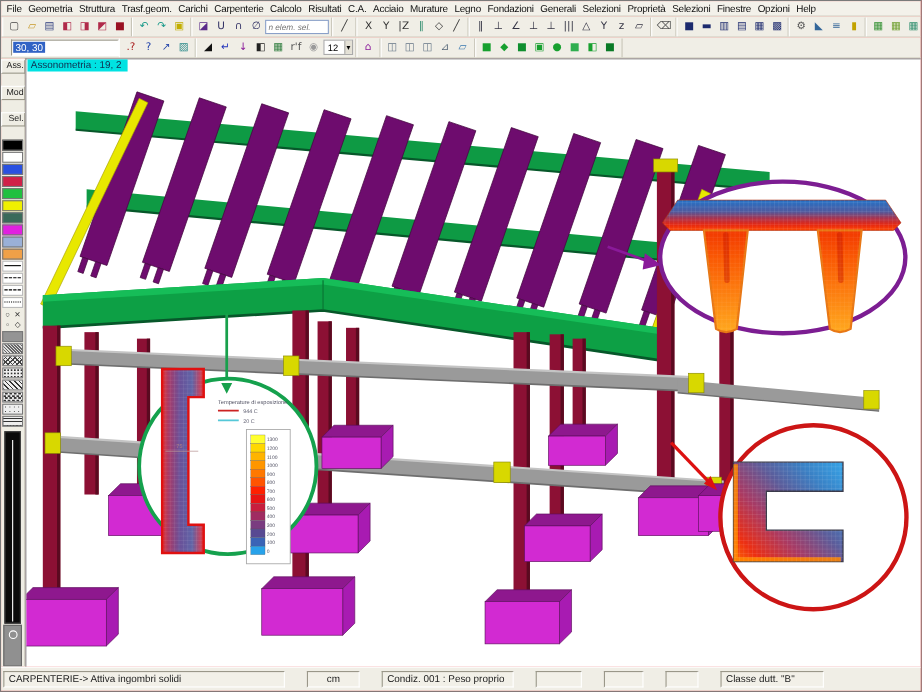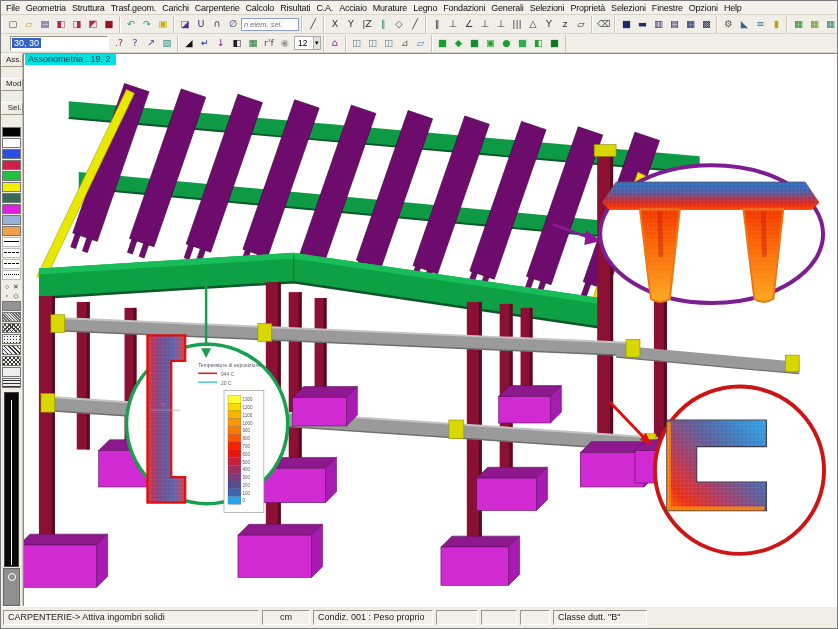--- a/index.html
+++ b/index.html
@@ -37,21 +37,21 @@
   .pat-check{background-image:repeating-conic-gradient(#333 0 25%,#eee 0 50%);background-size:4px 4px;}
   .pat-rings{background-image:radial-gradient(circle 1px at 2px 2px,#333 60%,transparent 65%);background-size:4px 4px;}
   .pat-weave{background-image:repeating-linear-gradient(0deg,#333 0 1px,#eee 1px 3px),repeating-linear-gradient(90deg,#333 0 1px,transparent 1px 3px);}
   .slider{width:13px;height:205px;background:#0a0a0a;margin-top:4px;position:relative;border:1px solid #444;}
   .slider .track{position:absolute;left:6px;top:7px;width:1px;height:165px;background:#fff;}
   .slider .knob{position:absolute;left:3px;top:180px;width:6px;height:6px;border:1px solid #fff;border-radius:50%;}
   .slider-foot{width:15px;height:42px;background:#909090;border:1px solid #666;margin-top:1px;}
   .canvas{flex:1;position:relative;background:#ffffff;border-top:1px solid #8a8a8a;border-left:1px solid #8a8a8a;min-width:0;}
   .scene{position:absolute;left:0;top:0;width:100%;height:100%;}
   .view-label{position:absolute;left:1px;top:0;background:#00e2e2;color:#103050;font-size:9px;height:11px;line-height:11px;padding:0 5px 0 3px;white-space:nowrap;}
-  .statusbar{height:19px;display:flex;align-items:center;background:#f0eee6;border-top:1px solid #fff;font-size:9px;padding:1px 2px;gap:3px;}
+  .statusbar{height:19px;display:flex;align-items:center;background:#f0eee6;border-top:1px solid #fff;font-size:9px;padding:1px 2px;gap:20px;}
   .scell{height:13px;line-height:13px;padding:0 4px;border:1px solid;border-color:#9a9789 #ffffff #ffffff #9a9789;background:#f2f0e8;white-space:nowrap;overflow:hidden;color:#222;}
   .scell:nth-child(1){width:246px;}
   .scell:nth-child(2){width:38px;text-align:center;}
   .scell:nth-child(3){width:110px;}
   .scell:nth-child(4){width:32px;}
   .scell:nth-child(5){width:26px;}
   .scell:nth-child(6){width:20px;}
   .scell:nth-child(7){width:84px;}
   .scell:nth-child(8){flex:1;text-align:right;}
   svg text{font-family:"Liberation Sans",sans-serif;}

